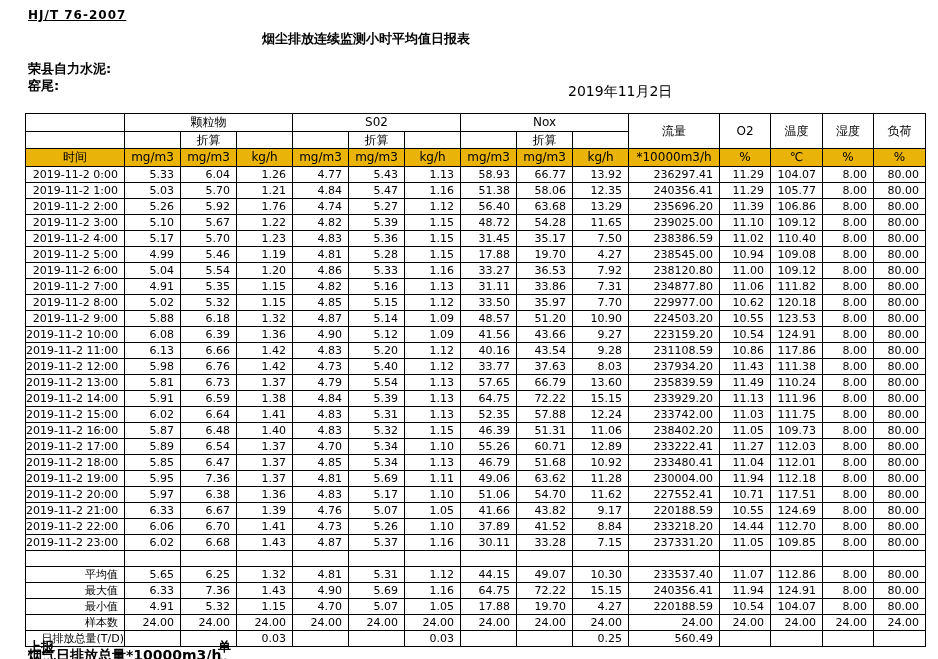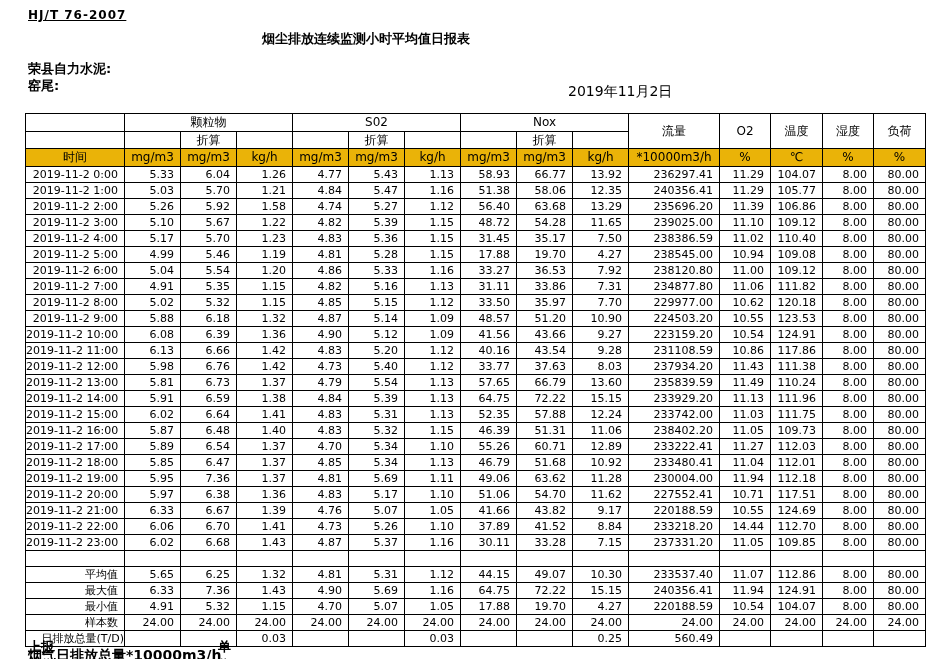--- a/index.html
+++ b/index.html
@@ -138,21 +138,21 @@
         <td class="num-cell">240356.41</td>
         <td class="num-cell">11.29</td>
         <td class="num-cell">105.77</td>
         <td class="num-cell">8.00</td>
         <td class="num-cell">80.00</td>
       </tr>
       <tr>
         <td class="time-cell">2019-11-2 2:00</td>
         <td class="num-cell">5.26</td>
         <td class="num-cell">5.92</td>
-        <td class="num-cell">1.58</td>
+        <td class="num-cell">1.76</td>
         <td class="num-cell">4.74</td>
         <td class="num-cell">5.27</td>
         <td class="num-cell">1.12</td>
         <td class="num-cell">56.40</td>
         <td class="num-cell">63.68</td>
         <td class="num-cell">13.29</td>
         <td class="num-cell">235696.20</td>
         <td class="num-cell">11.39</td>
         <td class="num-cell">106.86</td>
         <td class="num-cell">8.00</td>

